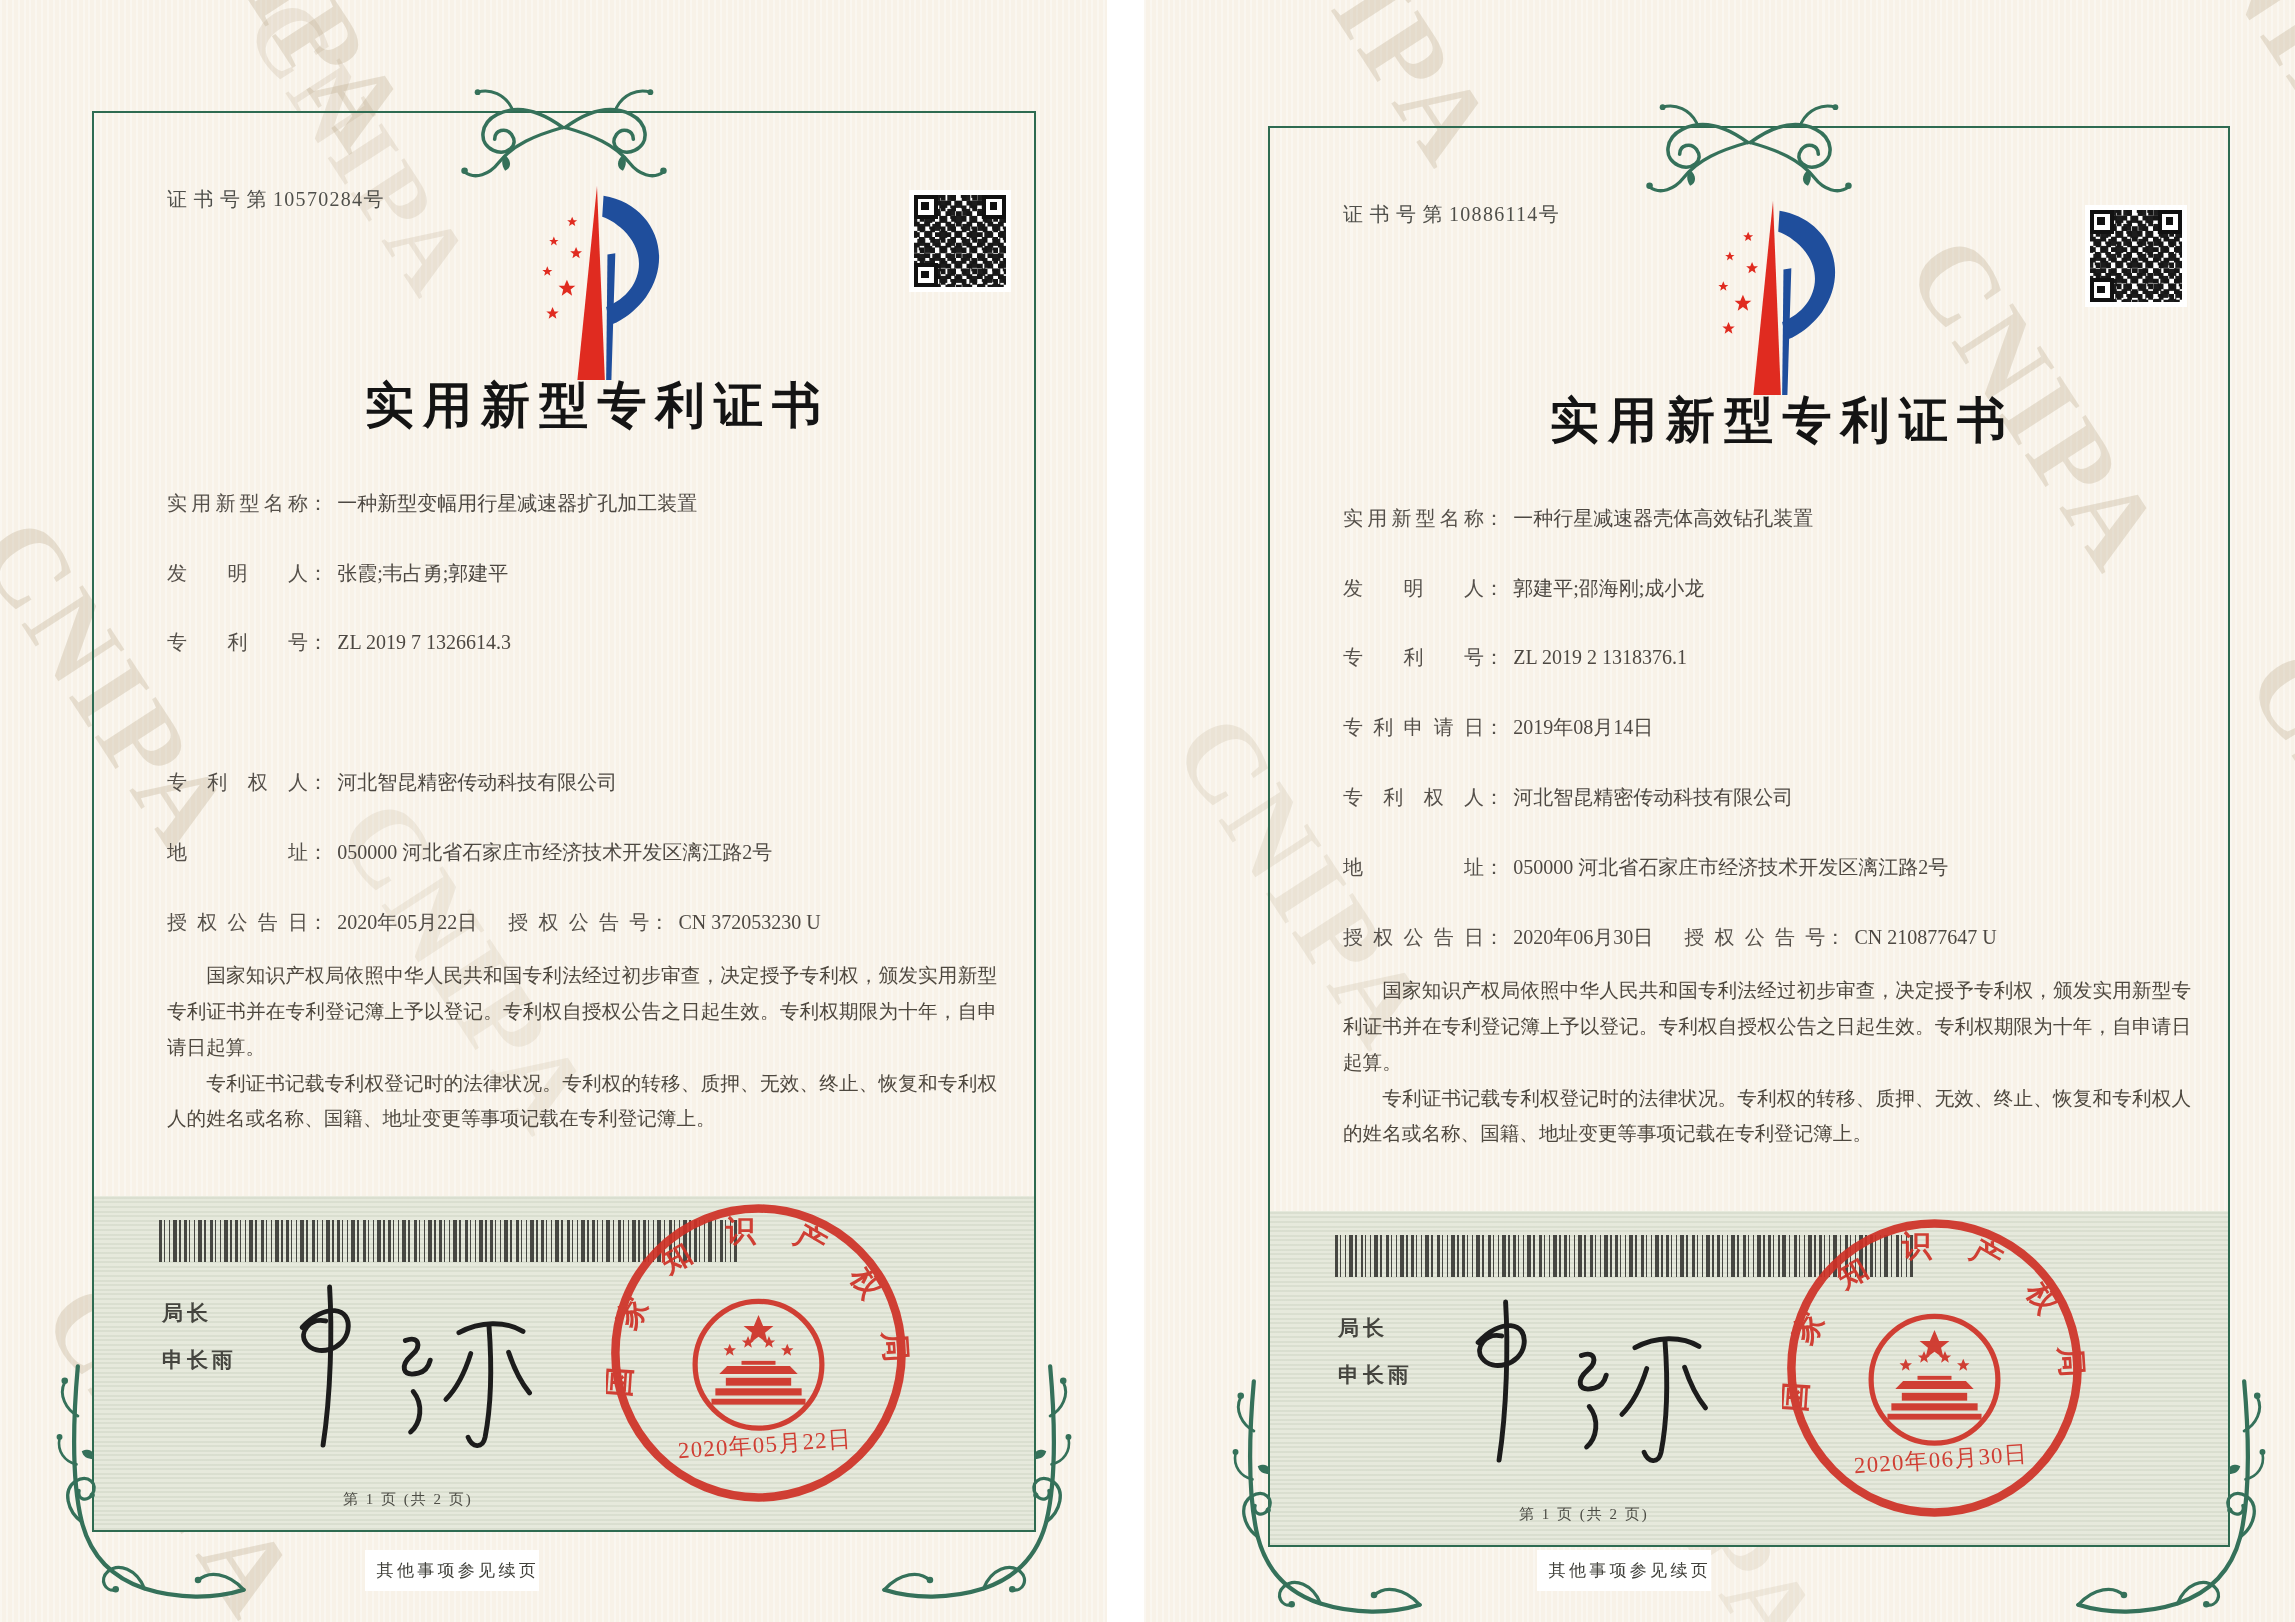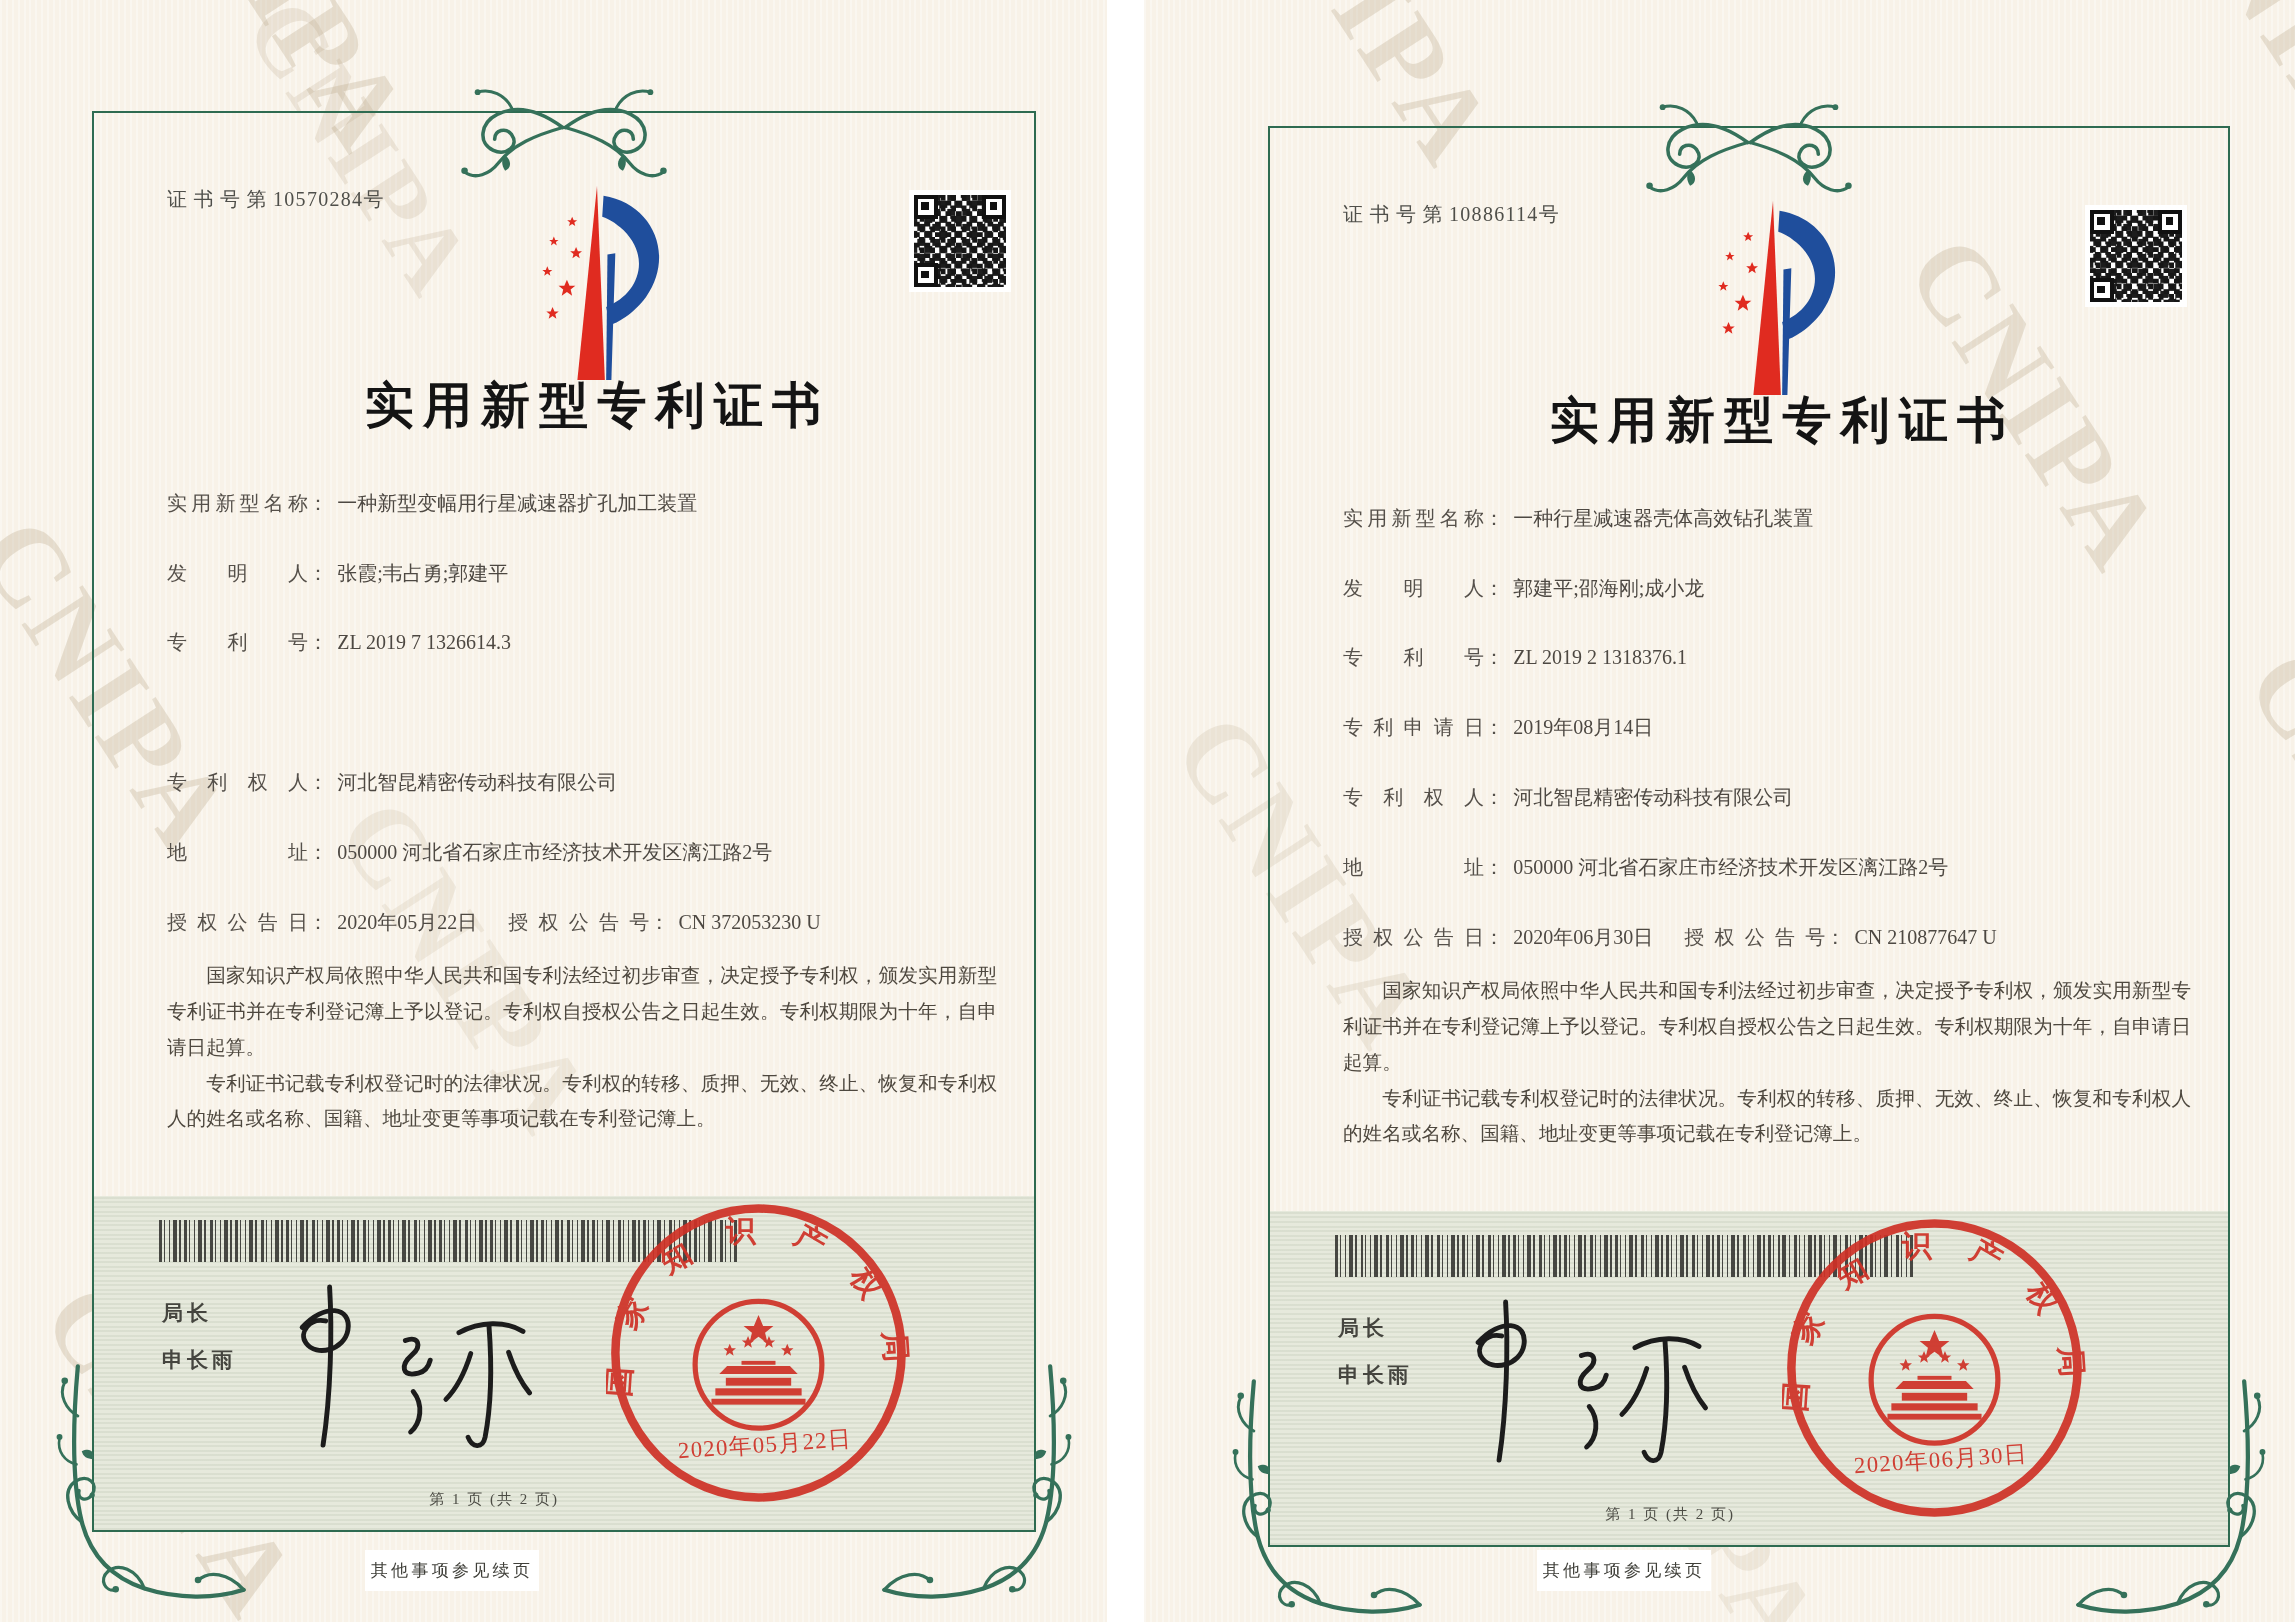--- a/index.html
+++ b/index.html
@@ -51,24 +51,24 @@
     background:repeating-linear-gradient(90deg,#2b2b28 0 2.6px,transparent 2.6px 4.6px,#2b2b28 4.6px 5.9px,
       transparent 5.9px 9.8px,#2b2b28 9.8px 11px,transparent 11px 13.7px,#2b2b28 13.7px 17.7px,
       transparent 17.7px 20px,#2b2b28 20px 21.6px,transparent 21.6px 25.5px);}
 
   .dir{position:absolute;left:68px;font:700 21px "Liberation Sans",sans-serif;color:#45453f;letter-spacing:3.9px;}
   .dir-label{top:1186px;} .dir-name{top:1233px;}
   .sig{position:absolute;left:165px;top:1157px;width:281px;height:196px;}
 
   .seal{position:absolute;left:512px;top:1091px;width:305px;height:298px;opacity:.92;}
 
-  .page-info{position:absolute;left:249px;top:1377px;width:216px;text-align:right;
+  .page-info{position:absolute;left:249px;top:1377px;width:216px;text-align:left;
     font-size:15px;color:#4c4c45;letter-spacing:2px;}
 
-  .note{position:absolute;top:1550px;width:174px;height:41px;background:#ffffff;text-align:center;
+  .note{position:absolute;top:1550px;width:174px;height:41px;background:#ffffff;text-align:right;
     line-height:41px;font-size:17px;color:#3f3f39;letter-spacing:3.3px;}
   #note-left{left:365px;} #note-right{left:393px;}
 
   .fl-top{position:absolute;top:-42px;left:50%;margin-left:-157px;width:314px;height:113px;}
   .fl-half{position:absolute;top:0;width:157px;height:113px;}
   .fl-half.right{left:157px;transform:scaleX(-1);}
   .fl-corner{position:absolute;bottom:-98px;width:196px;height:275px;}
   .fl-corner.left{left:-41px;}
   .fl-corner.right{right:-41px;transform:scaleX(-1);}
 </style>

